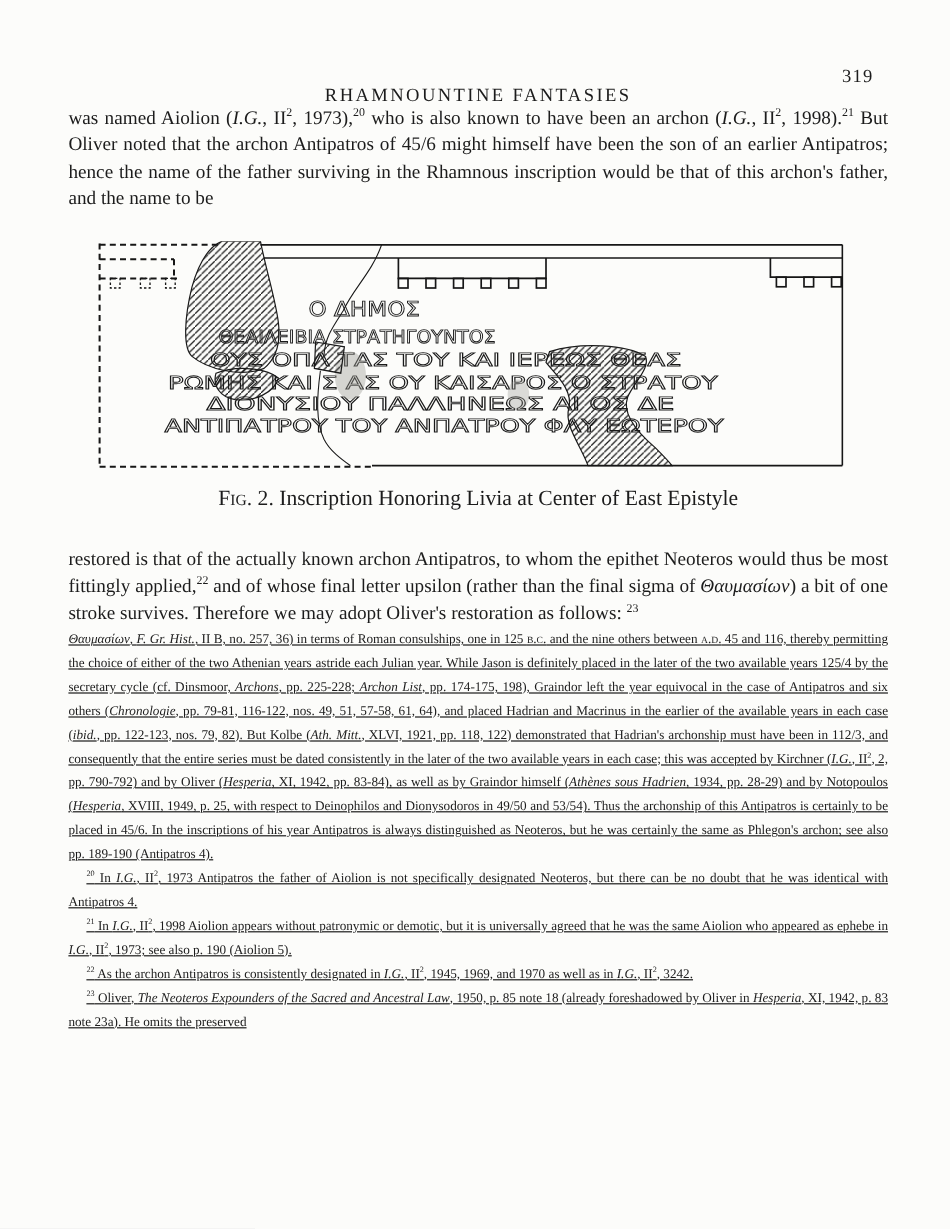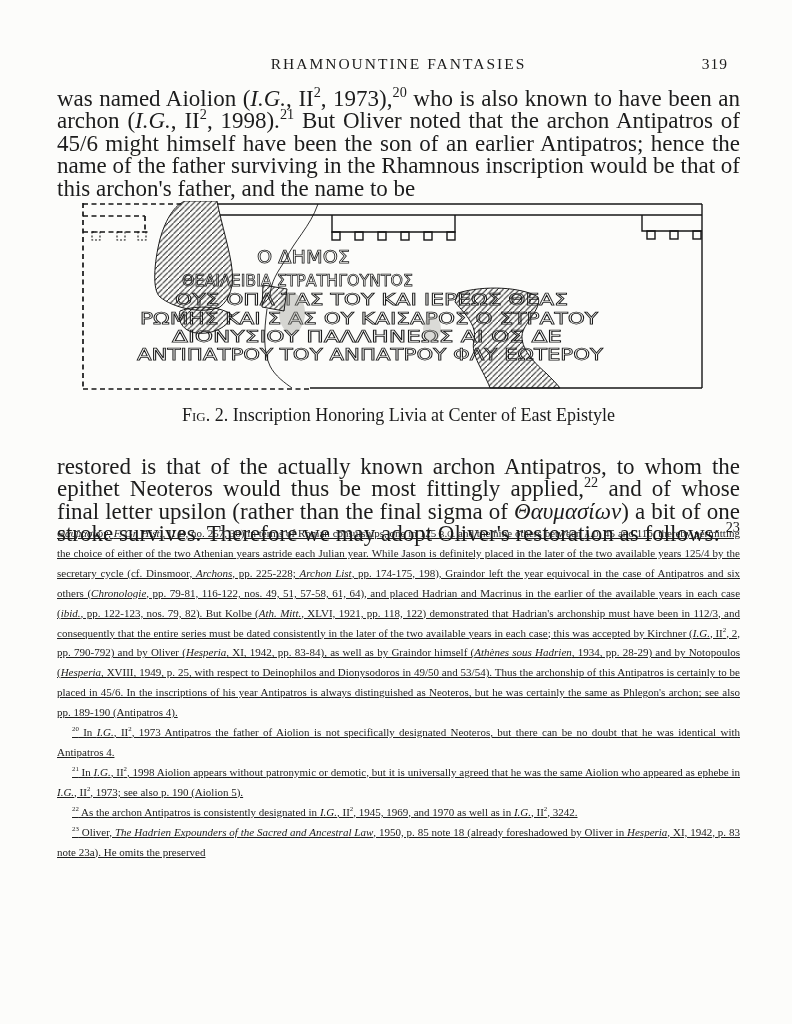--- a/index.html
+++ b/index.html
@@ -8,27 +8,28 @@
     background:#fcfcfa; color:#1c1c1c; overflow:hidden;
     font-family:"Liberation Serif", serif;
   }
   .running-head{
     position:absolute; top:55px; left:57px; width:683px; height:20px;
     font-size:15.5px;
   }
   .running-head .head-title{
     position:absolute; left:0; right:0; text-align:center;
     letter-spacing:2px;
+    margin-top:16px;
   }
   .running-head .page-num{
     position:absolute; right:12px; top:0; letter-spacing:1px;
   }
   .body-para{
     position:absolute; left:57px; width:683px;
-    font-size:23px; line-height:22.4px; text-align:justify;
+    font-size:16px; line-height:22.4px; text-align:justify;
   }
   #para1{ top:88px; }
   #para2{ top:456px; }
   sup{ font-size:.62em; line-height:0; vertical-align:super; letter-spacing:0; }
   .sc{ font-variant:small-caps; }
   .figure-wrap{ position:absolute; left:80px; top:201px; width:623px; height:190px; }
   .caption{
     position:absolute; left:57px; top:402px; width:683px;
     text-align:center; font-size:18px; line-height:26px;
   }
@@ -129,16 +130,16 @@
     <div><span class="sc">Fig.</span> 2.  Inscription Honoring Livia at Center of East Epistyle</div>
   </div>
 
   <div id="para2" class="body-para">restored is that of the actually known archon Antipatros, to whom the epithet Neoteros would thus be most fittingly applied,<sup>22</sup> and of whose final letter upsilon (rather than the final sigma of <i>Θαυμασίων</i>) a bit of one stroke survives.  Therefore we may adopt Oliver's restoration as follows: <sup>23</sup></div>
 
   <div class="footnotes">
     <p class="cont"><i>Θαυμασίων</i>, <i>F. Gr. Hist.</i>, II B, no. 257, 36) in terms of Roman consulships, one in 125 <span class="sc">b.c.</span> and the nine others between <span class="sc">a.d.</span> 45 and 116, thereby permitting the choice of either of the two Athenian years astride each Julian year.  While Jason is definitely placed in the later of the two available years 125/4 by the secretary cycle (cf. Dinsmoor, <i>Archons</i>, pp. 225-228; <i>Archon List</i>, pp. 174-175, 198), Graindor left the year equivocal in the case of Antipatros and six others (<i>Chronologie</i>, pp. 79-81, 116-122, nos. 49, 51, 57-58, 61, 64), and placed Hadrian and Macrinus in the earlier of the available years in each case (<i>ibid.</i>, pp. 122-123, nos. 79, 82).  But Kolbe (<i>Ath. Mitt.</i>, XLVI, 1921, pp. 118, 122) demonstrated that Hadrian's archonship must have been in 112/3, and consequently that the entire series must be dated consistently in the later of the two available years in each case; this was accepted by Kirchner (<i>I.G.</i>, II<sup>2</sup>, 2, pp. 790-792) and by Oliver (<i>Hesperia</i>, XI, 1942, pp. 83-84), as well as by Graindor himself (<i>Athènes sous Hadrien</i>, 1934, pp. 28-29) and by Notopoulos (<i>Hesperia</i>, XVIII, 1949, p. 25, with respect to Deinophilos and Dionysodoros in 49/50 and 53/54).  Thus the archonship of this Antipatros is certainly to be placed in 45/6.  In the inscriptions of his year Antipatros is always distinguished as Neoteros, but he was certainly the same as Phlegon's archon; see also pp. 189-190 (Antipatros 4).</p>
     <p class="note"><sup>20</sup> In <i>I.G.</i>, II<sup>2</sup>, 1973 Antipatros the father of Aiolion is not specifically designated Neoteros, but there can be no doubt that he was identical with Antipatros 4.</p>
     <p class="note"><sup>21</sup> In <i>I.G.</i>, II<sup>2</sup>, 1998 Aiolion appears without patronymic or demotic, but it is universally agreed that he was the same Aiolion who appeared as ephebe in <i>I.G.</i>, II<sup>2</sup>, 1973; see also p. 190 (Aiolion 5).</p>
     <p class="note"><sup>22</sup> As the archon Antipatros is consistently designated in <i>I.G.</i>, II<sup>2</sup>, 1945, 1969, and 1970 as well as in <i>I.G.</i>, II<sup>2</sup>, 3242.</p>
-    <p class="note"><sup>23</sup> Oliver, <i>The Hadrien Expounders of the Sacred and Ancestral Law</i>, 1950, p. 85 note 18 (already foreshadowed by Oliver in <i>Hesperia</i>, XI, 1942, p. 83 note 23a).  He omits the preserved</p>
+    <p class="note"><sup>23</sup> Oliver, <i>The Neoteros Expounders of the Sacred and Ancestral Law</i>, 1950, p. 85 note 18 (already foreshadowed by Oliver in <i>Hesperia</i>, XI, 1942, p. 83 note 23a).  He omits the preserved</p>
   </div>
 
 </div>
 
 </body></html>

